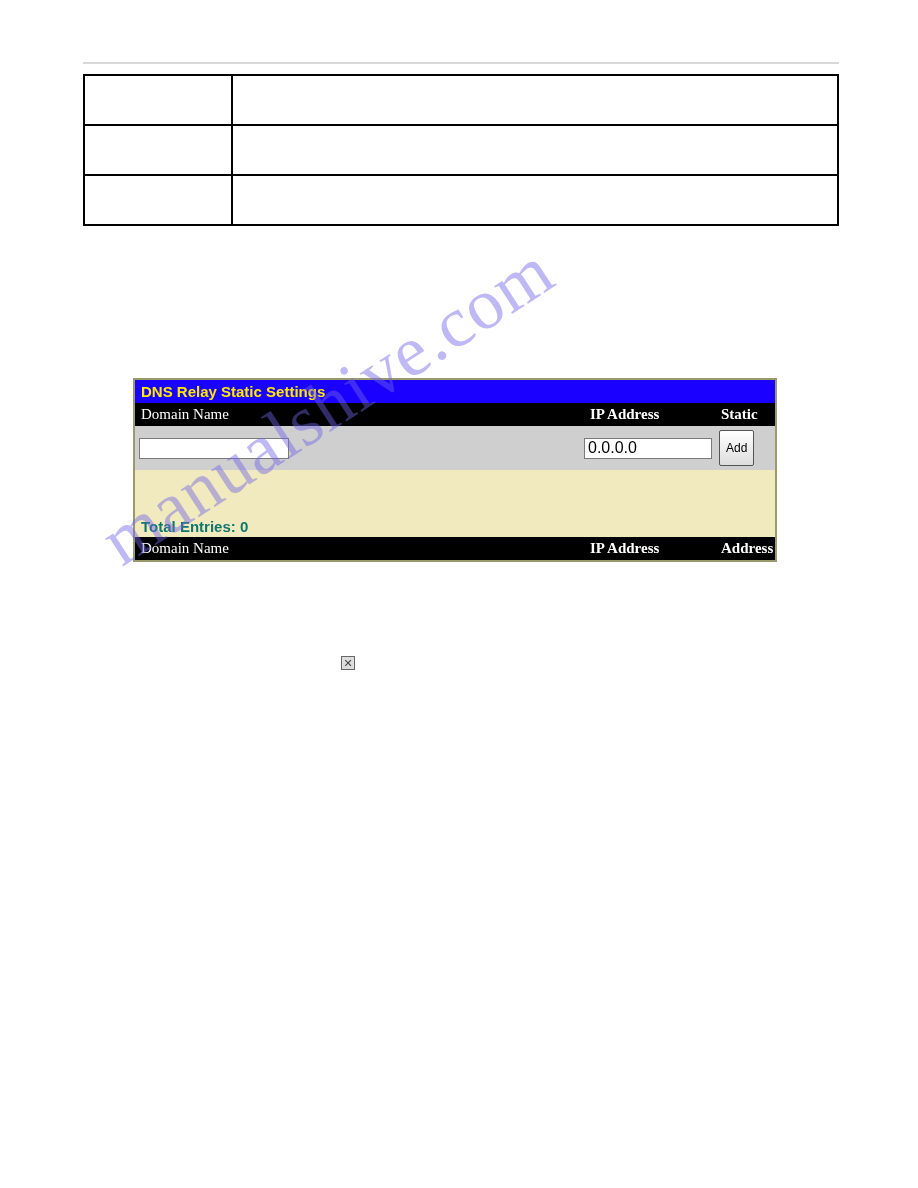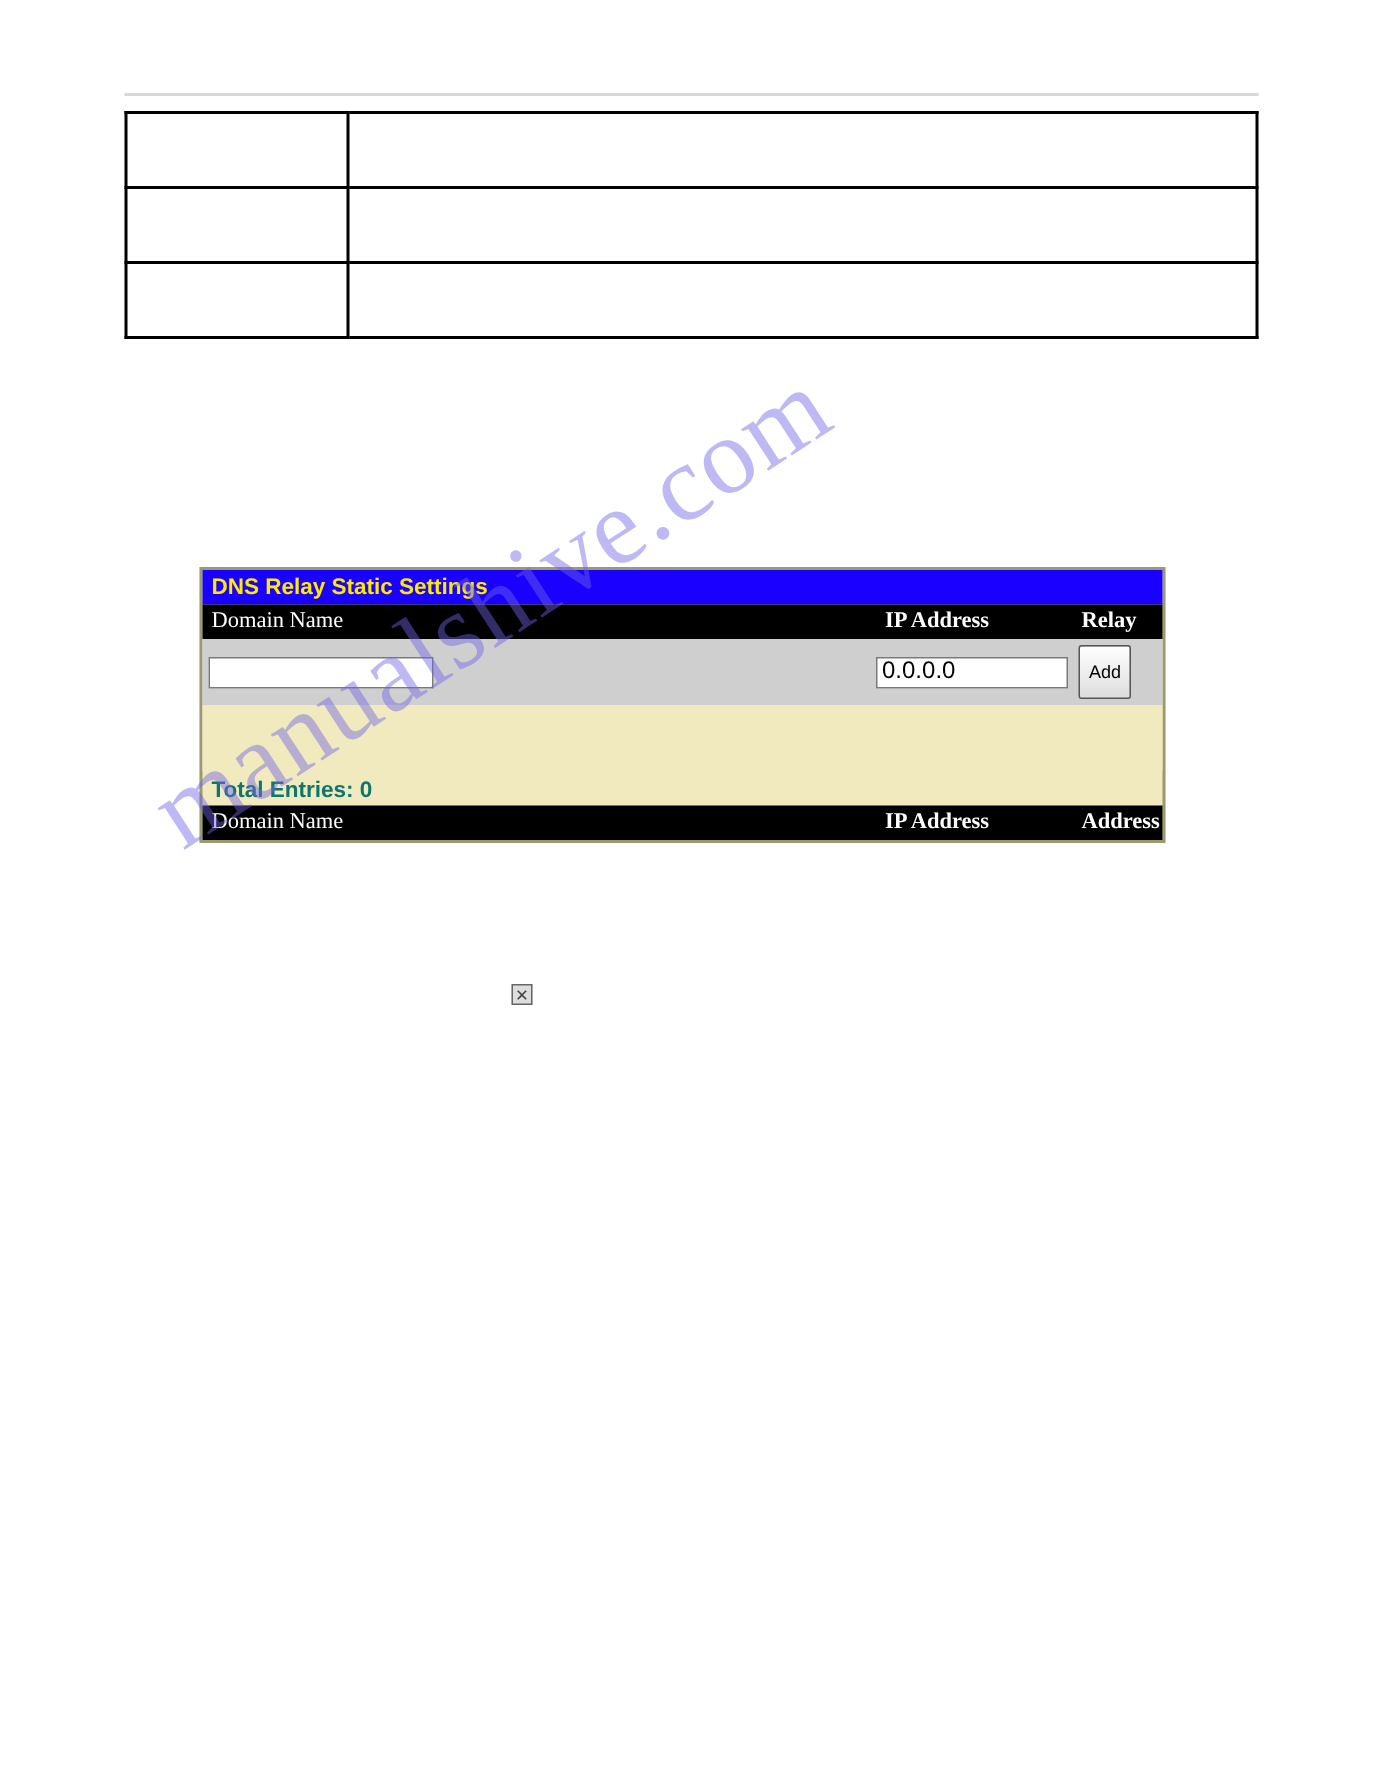--- a/index.html
+++ b/index.html
@@ -159,21 +159,21 @@
     <td class="col2"></td>
   </tr>
 </tbody>
   </table>
 
 <div class="panel">
   <div class="title-bar">DNS Relay Static Settings</div>
   <div class="col-header">
     <div class="c-domain">Domain Name</div>
     <div class="c-ip">IP Address</div>
-    <div class="c-apply">Relay</div>
+    <div class="c-apply">Static</div>
   </div>
   <div class="input-row">
     <div class="c-domain">
       <input type="text" value="" style="">
     </div>
     <div class="c-ip">
       <input type="text" value="0.0.0.0" style="">
     </div>
     <div class="c-apply">
       <button>Add</button>

